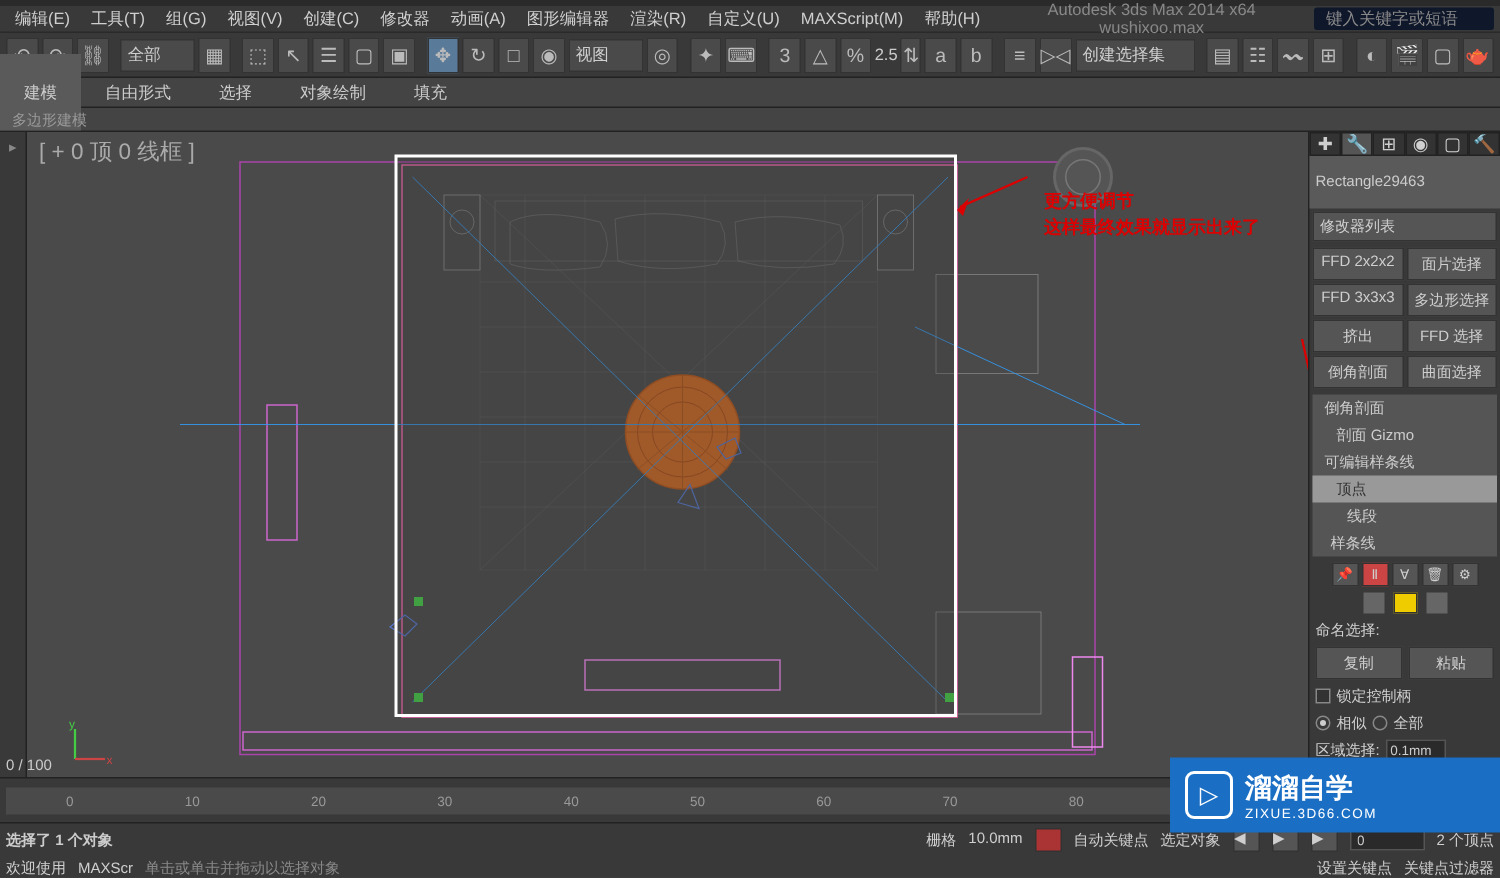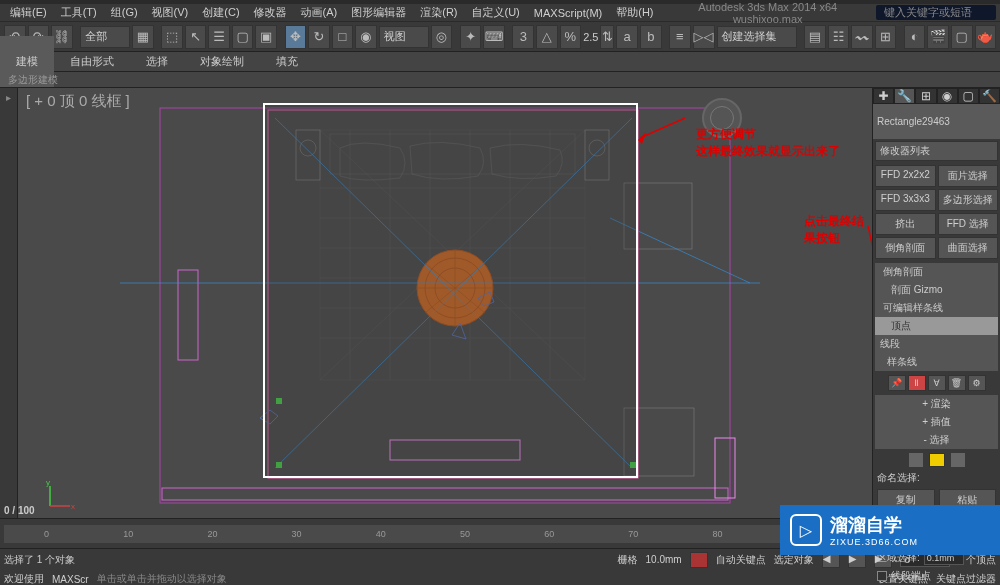--- a/index.html
+++ b/index.html
@@ -63,24 +63,24 @@
     .panel-radio { width: 10px; height: 10px; border-radius: 50%; border: 1px solid #888; }
     .panel-radio.checked::after { content: ''; display: block; width: 4px; height: 4px; background: #ccc; border-radius: 50%; margin: 2px; }
     .panel-input { background: #2a2a2a; border: 1px solid #555; padding: 1px 2px; width: 40px; font-size: 9px; color: #ccc; }
     .panel-checkbox { width: 10px; height: 10px; border: 1px solid #888; background: #333; }
     .color-swatch { width: 16px; height: 14px; background: #eecc00; border: 1px solid #333; }
     
     .timeline { height: 30px; background: #393939; border-top: 1px solid #222; display: flex; align-items: center; position: relative; }
     .time-slider { flex: 1; height: 18px; background: #4a4a4a; margin: 0 4px; position: relative; }
     .time-ticks { position: absolute; bottom: 0; left: 40px; right: 100px; height: 14px; display: flex; justify-content: space-between; }
     .time-tick { font-size: 9px; color: #999; }
-    .time-pos { position: absolute; left: 4px; font-size: 10px; color: #ccc; font-weight: bold; }
+    .time-pos { position: absolute; left: 4px; font-size: 10px; color: #ccc; }
     
     .statusbar { height: 22px; background: #393939; border-top: 1px solid #222; display: flex; align-items: center; font-size: 10px; padding: 0 4px; gap: 8px; }
-    .status-text { color: #ccc; }
+    .status-text { color: #ccc; font-weight: bold; }
     .status-input { background: #2a2a2a; border: 1px solid #555; padding: 1px 4px; font-size: 9px; color: #ccc; width: 50px; }
     .status-btn { width: 18px; height: 16px; background: #555; border: 1px solid #333; }
     
     .statusbar2 { height: 18px; background: #393939; display: flex; align-items: center; font-size: 10px; padding: 0 4px; gap: 8px; }
     
     .watermark { position: absolute; bottom: 30px; right: 0; width: 220px; height: 50px; background: #1a6fc4; display: flex; align-items: center; padding: 0 10px; z-index: 100; }
     .watermark-icon { width: 32px; height: 32px; border: 2px solid #fff; border-radius: 6px; display: flex; align-items: center; justify-content: center; color: #fff; font-size: 16px; }
     .watermark-text { margin-left: 8px; color: #fff; }
     .watermark-main { font-size: 18px; font-weight: bold; }
     .watermark-sub { font-size: 9px; letter-spacing: 1px; }
@@ -254,21 +254,20 @@
     <div class="selection-box"></div>
 
     <div class="viewcube">
       <div class="viewcube-inner"></div>
     </div>
 
     <div class="annotation-red" style="top:38px; left:678px">
       <div>更方便调节</div>
       <div>这样最终效果就显示出来了</div>
     </div>
-    <div class="annotation-red" style="top:125px; left:786px; width:70px">点击最终结果按钮</div>
     <svg class="annotation-arrow" style="top:130px; left:770px" width="100" height="100">
       <line x1="80" y1="8" x2="98" y2="88" stroke="#dd0000" stroke-width="1.5"></line>
       <polygon points="95,90 102,84 100,94" fill="#dd0000"></polygon>
     </svg>
 
     <div class="axis-gizmo">
       <svg width="30" height="30">
         <line x1="4" y1="26" x2="4" y2="6" stroke="#44cc44" stroke-width="1.5"></line>
         <line x1="4" y1="26" x2="24" y2="26" stroke="#cc4444" stroke-width="1.5"></line>
         <text x="0" y="5" fill="#44cc44" font-size="8">y</text>
@@ -296,36 +295,31 @@
       <div class="panel-btn">挤出</div>
       <div class="panel-btn">FFD 选择</div>
       <div class="panel-btn">倒角剖面</div>
       <div class="panel-btn">曲面选择</div>
     </div>
     <div class="modifier-list">
       <div class="modifier-item">倒角剖面</div>
       <div class="modifier-item" style="padding-left:16px">剖面 Gizmo</div>
       <div class="modifier-item">可编辑样条线</div>
       <div class="modifier-item selected" style="padding-left:16px">顶点</div>
-      <div class="modifier-item" style="padding-left:5px">线段</div>
+      <div class="modifier-item" style="padding-left:23px">线段</div>
       <div class="modifier-item" style="padding-left:12px">样条线</div>
     </div>
     <div class="modifier-controls">
       <div class="modifier-ctrl-btn">📌</div>
       <div class="modifier-ctrl-btn" style="background:#cc4444">Ⅱ</div>
       <div class="modifier-ctrl-btn">∀</div>
       <div class="modifier-ctrl-btn">🗑</div>
       <div class="modifier-ctrl-btn">⚙</div>
     </div>
 
-    <div class="panel-section">
-      <div class="panel-section-header">+ <span>渲染</span></div>
-      <div class="panel-section-header">+ <span>插值</span></div>
-      <div class="panel-section-header">- <span>选择</span></div>
-    </div>
 
     <div class="panel-row" style="justify-content:center; gap:6px">
       <div style="width:14px;height:14px;background:#666"></div>
       <div class="color-swatch"></div>
       <div style="width:14px;height:14px;background:#666"></div>
     </div>
 
     <div class="panel-row">命名选择:</div>
     <div class="panel-row">
       <div class="panel-btn" style="flex:1">复制</div>

